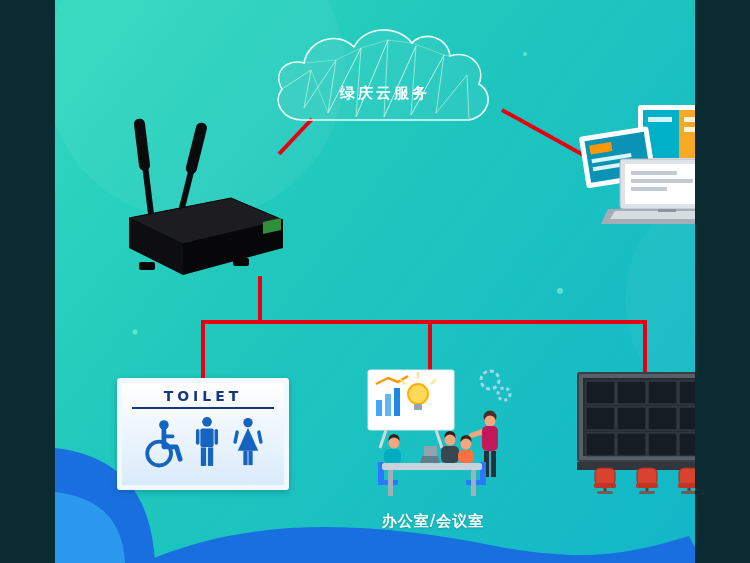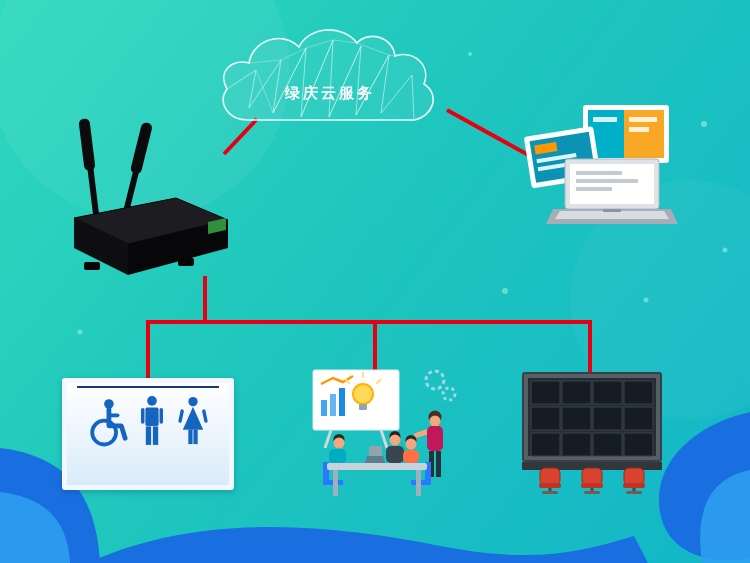--- a/index.html
+++ b/index.html
@@ -1,17 +1,17 @@
 <!DOCTYPE html>
 <html><head>
 <meta charset="utf-8">
 <style>
   html,body{margin:0;padding:0;background:#0b2b33;}
   .canvas{
-    position:relative;width:750px;height:563px;overflow:hidden;margin:0 auto;
+    position:relative;width:640px;height:563px;overflow:hidden;margin:0 auto;
     font-family:"DejaVu Sans","Liberation Sans",sans-serif;
     background:linear-gradient(128deg,#31d9be 0%,#1fc7bd 42%,#12b6c8 100%);
   }
   .layer{position:absolute;left:0;top:0;width:750px;height:563px;}
   .abs{position:absolute;}
   .caption{
     color:#ffffff;font-weight:bold;font-size:15px;text-align:center;
     letter-spacing:1px;text-shadow:0 1px 2px rgba(0,40,60,.25);
   }
   .cloud-label{
@@ -109,20 +109,21 @@
       <rect x="53" y="74" width="62" height="4" fill="#c3cad1"></rect>
       <rect x="53" y="82" width="36" height="4" fill="#c3cad1"></rect>
       <polygon points="30,104 148,104 155,119 23,119" fill="#a7adb4"></polygon>
       <polygon points="37,106 141,106 146,114 32,114" fill="#d7dce1"></polygon>
       <rect x="80" y="104" width="18" height="3" fill="#8d949b"></rect>
     </svg>
   </div>
 
   <div class="abs" style="left:62px;top:378px;width:172px;height:170px;">
     <div class="toilet-sign">
+      <div class="toilet-head">TOILET</div>
       <div class="toilet-rule"></div>
       <div class="toilet-icons">
         <svg viewBox="0 0 44 54" width="42" height="52">
           <circle cx="19" cy="37" r="12.5" fill="none" stroke="#1565c0" stroke-width="4"></circle>
           <circle cx="24" cy="7" r="5" fill="#1565c0"></circle>
           <path d="M24,12 L24,30 L37,30 L41,43" fill="none" stroke="#1565c0" stroke-width="5" stroke-linecap="round" stroke-linejoin="round"></path>
           <path d="M24,19 L33,19" stroke="#1565c0" stroke-width="4" stroke-linecap="round"></path>
         </svg>
         <svg viewBox="0 0 34 60" width="30" height="54">
           <g fill="#1565c0">
@@ -184,20 +185,21 @@
       <circle cx="128" cy="78" r="5.5" fill="#f4a77f"></circle>
       <rect x="120" y="84" width="16" height="13" rx="5" fill="#ff7043"></rect>
       <rect x="142" y="96" width="6" height="22" fill="#2979ff"></rect>
       <rect x="128" y="114" width="20" height="5" fill="#2979ff"></rect>
       <rect x="44" y="97" width="100" height="7" rx="2" fill="#c7d3da"></rect>
       <rect x="50" y="104" width="5" height="26" fill="#9fb0ba"></rect>
       <rect x="133" y="104" width="5" height="26" fill="#9fb0ba"></rect>
       <rect x="86" y="80" width="13" height="11" fill="#90a4ae"></rect>
       <polygon points="84,90 100,90 102,97 82,97" fill="#607d8b"></polygon>
     </svg>
+    <div class="abs caption" style="left:0;top:146px;width:190px;">办公室/会议室</div>
   </div>
 
   <div class="abs" style="left:522px;top:372px;width:140px;height:175px;">
     <svg viewBox="0 0 140 122" width="140" height="122">
       <rect x="1" y="1" width="138" height="88" rx="2" fill="#565e66" stroke="#394045" stroke-width="2"></rect>
       <rect x="6" y="6" width="128" height="78" fill="#262c33"></rect>
       <g fill="#161c23" stroke="#39424c" stroke-width="1">
         <rect x="9" y="9" width="29" height="23"></rect>
           <rect x="40" y="9" width="29" height="23"></rect>
           <rect x="71" y="9" width="29" height="23"></rect>

